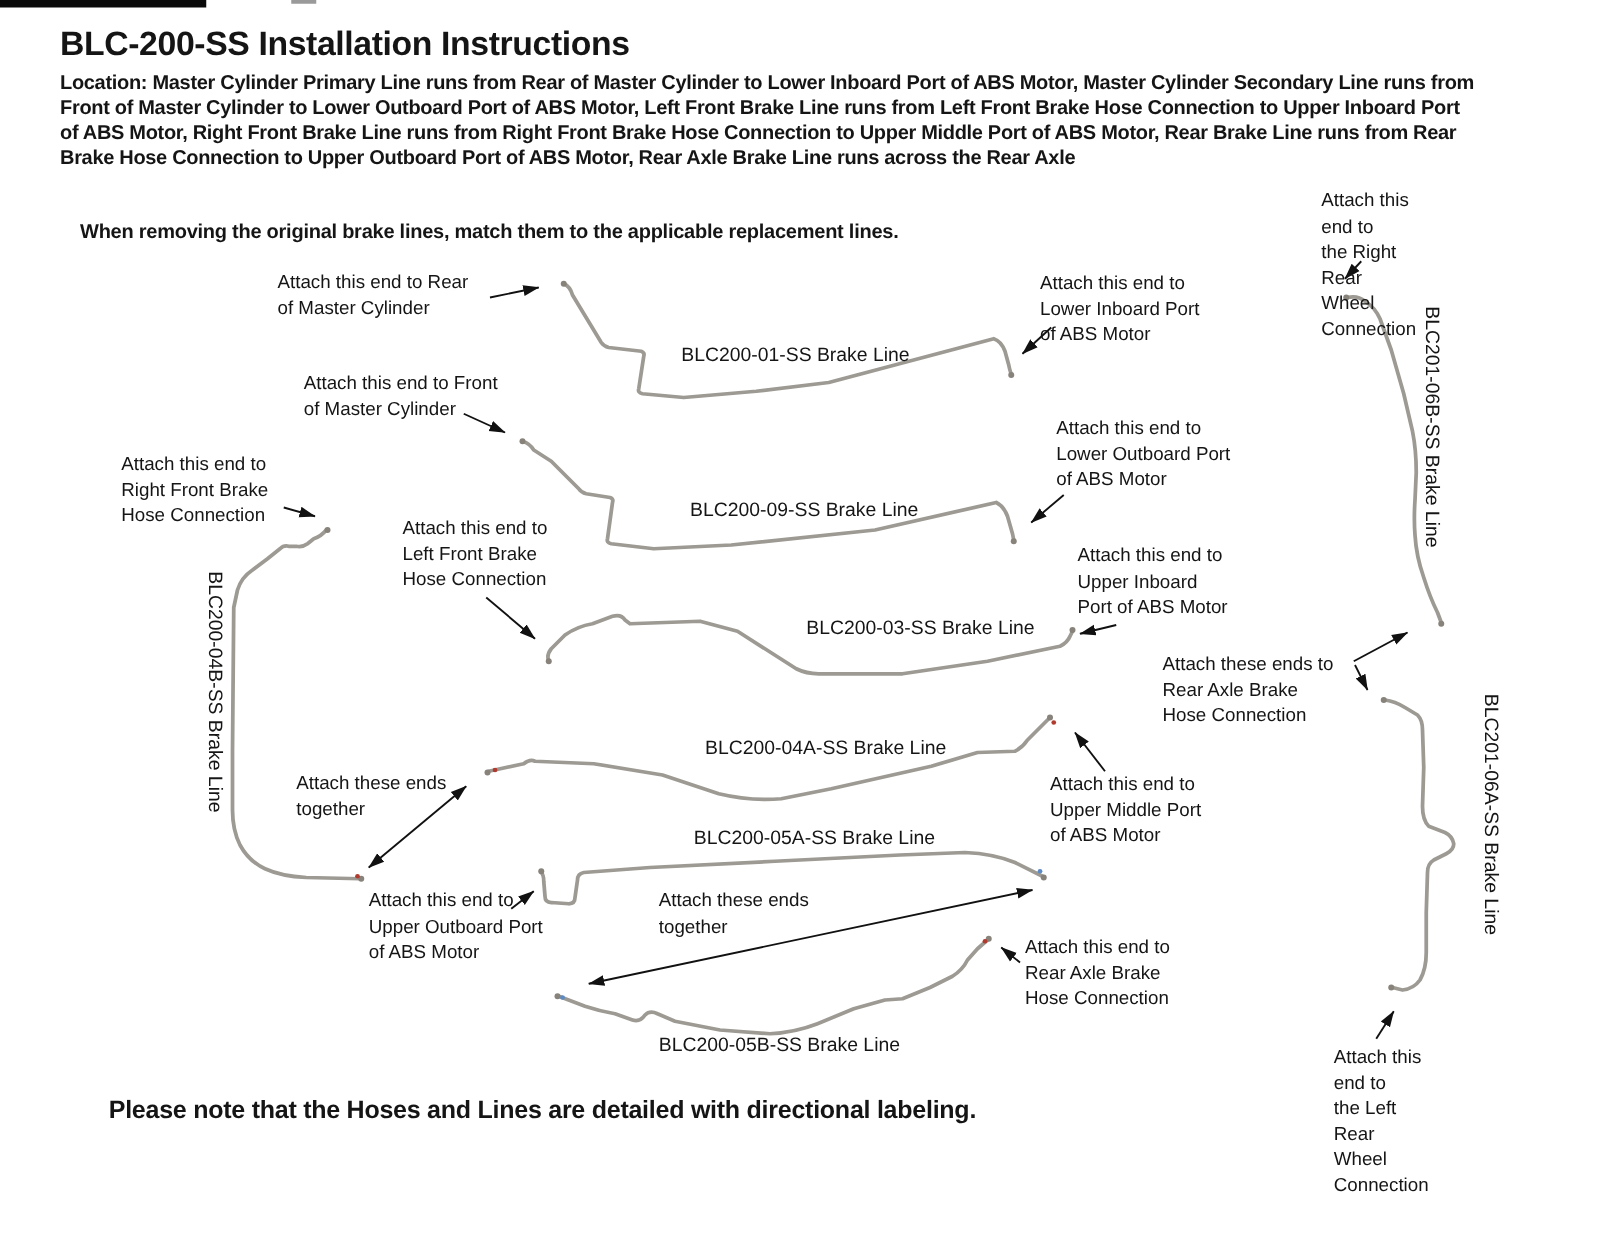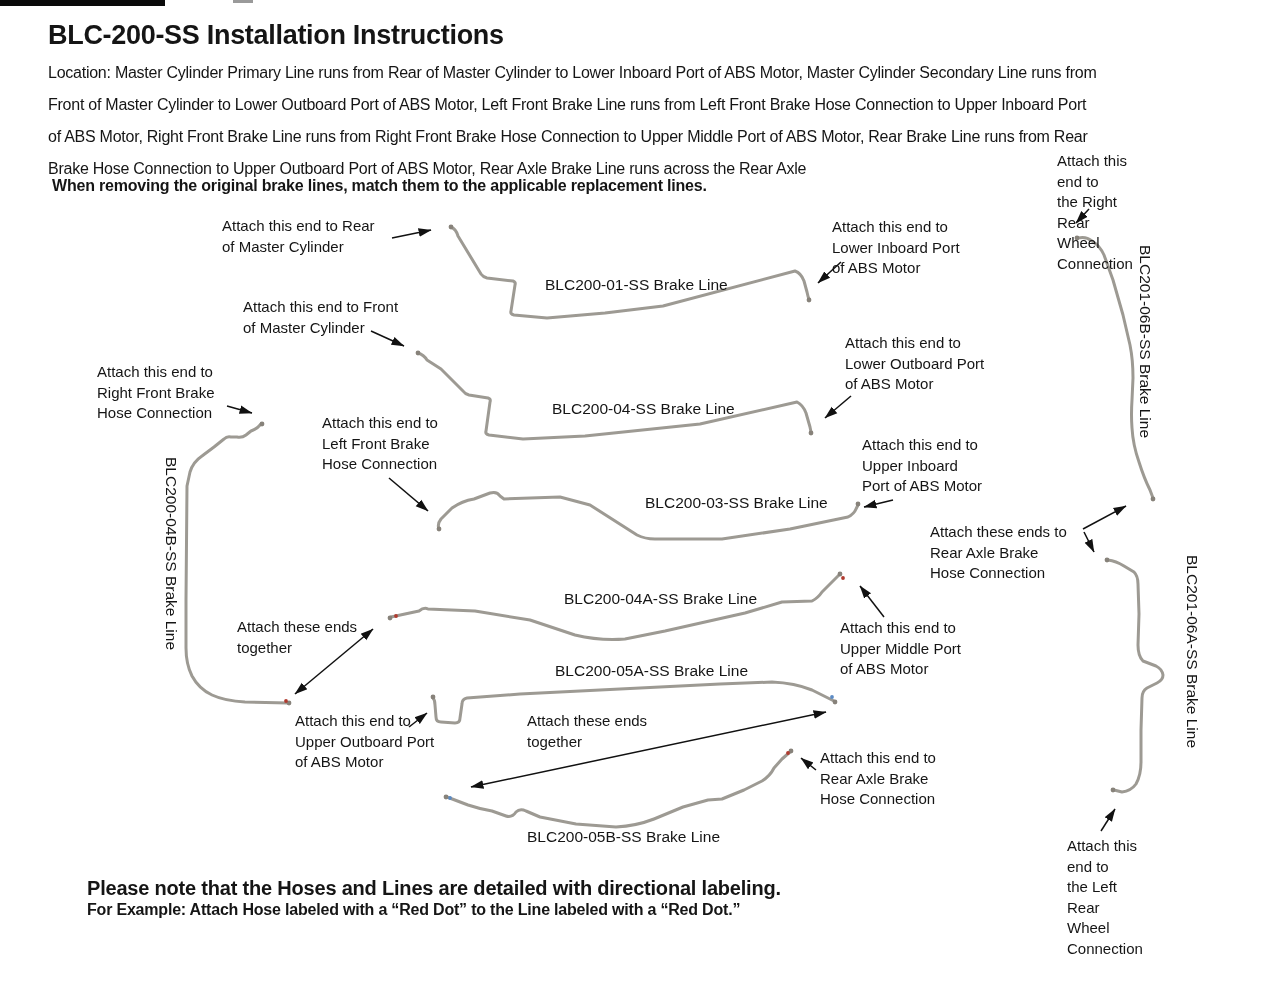--- a/index.html
+++ b/index.html
@@ -5,22 +5,22 @@
   html,body{margin:0;padding:0;}
   body{
     width:1280px;height:989px;position:relative;overflow:hidden;
     background:#ffffff;color:#151515;
     font-family:"Liberation Sans",sans-serif;
   }
   #canvas{position:absolute;left:0;top:0;width:1111px;height:989px;}
   svg.layer{position:absolute;left:0;top:0;}
   .txt{position:absolute;}
   #title{left:48px;top:20px;font-size:27px;font-weight:700;letter-spacing:-0.3px;}
-  #location{left:48px;top:57px;font-size:16px;font-weight:400;line-height:32px;white-space:pre;letter-spacing:-0.25px;}
-  #intro{left:52px;top:177px;font-size:16px;font-weight:700;letter-spacing:-0.2px;}
+  #location{left:48px;top:57px;font-size:16px;font-weight:700;line-height:20px;white-space:pre;letter-spacing:-0.25px;}
+  #intro{left:64px;top:177px;font-size:16px;font-weight:700;letter-spacing:-0.2px;}
   #note1{left:87px;top:877px;font-size:20px;font-weight:700;letter-spacing:-0.2px;}
   #note2{left:87px;top:901px;font-size:16px;font-weight:700;letter-spacing:-0.2px;}
   .ann{position:absolute;font-size:15px;line-height:20.5px;white-space:pre-line;}
   .lbl{position:absolute;font-size:15.5px;white-space:nowrap;margin-left:12px;}
   .vlbl{position:absolute;font-size:15.5px;writing-mode:vertical-rl;white-space:nowrap;}
   #a-rear-master{left:222px;top:216px}
   #a-lower-inboard{left:832px;top:217px}
   #a-front-master{left:243px;top:297px}
   #a-lower-outboard{left:845px;top:333px}
   #a-right-front{left:97px;top:362px}
@@ -124,21 +124,21 @@
   </svg>
 
   <div class="txt" id="title">BLC-200-SS Installation Instructions</div>
   <div class="txt" id="location">Location: Master Cylinder Primary Line runs from Rear of Master Cylinder to Lower Inboard Port of ABS Motor, Master Cylinder Secondary Line runs from
 Front of Master Cylinder to Lower Outboard Port of ABS Motor, Left Front Brake Line runs from Left Front Brake Hose Connection to Upper Inboard Port
 of ABS Motor, Right Front Brake Line runs from Right Front Brake Hose Connection to Upper Middle Port of ABS Motor, Rear Brake Line runs from Rear
 Brake Hose Connection to Upper Outboard Port of ABS Motor, Rear Axle Brake Line runs across the Rear Axle</div>
   <div class="txt" id="intro">When removing the original brake lines, match them to the applicable replacement lines.</div>
 
   <div class="lbl" id="l-01">BLC200-01-SS Brake Line</div>
-  <div class="lbl" id="l-02">BLC200-04-SS Brake Line</div>
+  <div class="lbl" id="l-02">BLC200-09-SS Brake Line</div>
   <div class="lbl" id="l-03">BLC200-03-SS Brake Line</div>
   <div class="lbl" id="l-04a">BLC200-04A-SS Brake Line</div>
   <div class="lbl" id="l-05a">BLC200-05A-SS Brake Line</div>
   <div class="lbl" id="l-05b">BLC200-05B-SS Brake Line</div>
 
   <div class="vlbl" id="l-04b">BLC200-04B-SS Brake Line</div>
   <div class="vlbl" id="l-06b">BLC201-06B-SS Brake Line</div>
   <div class="vlbl" id="l-06a">BLC201-06A-SS Brake Line</div>
 
   <div class="ann" id="a-rear-master">Attach this end to Rear
@@ -177,15 +177,14 @@
   <div class="ann" id="a-ends-together-2">Attach these ends
 together</div>
   <div class="ann" id="a-rear-axle-end">Attach this end to
 Rear Axle Brake
 Hose Connection</div>
   <div class="ann" id="a-left-rear-wheel">Attach this end to
 the Left Rear
 Wheel Connection</div>
 
   <div class="txt" id="note1">Please note that the Hoses and Lines are detailed with directional labeling.</div>
-  <div class="txt" id="note2">For Example: Attach Hose labeled with a “Red Dot” to the Line labeled with a “Red Dot.”</div>
 
 </div>
 
 </body></html>

